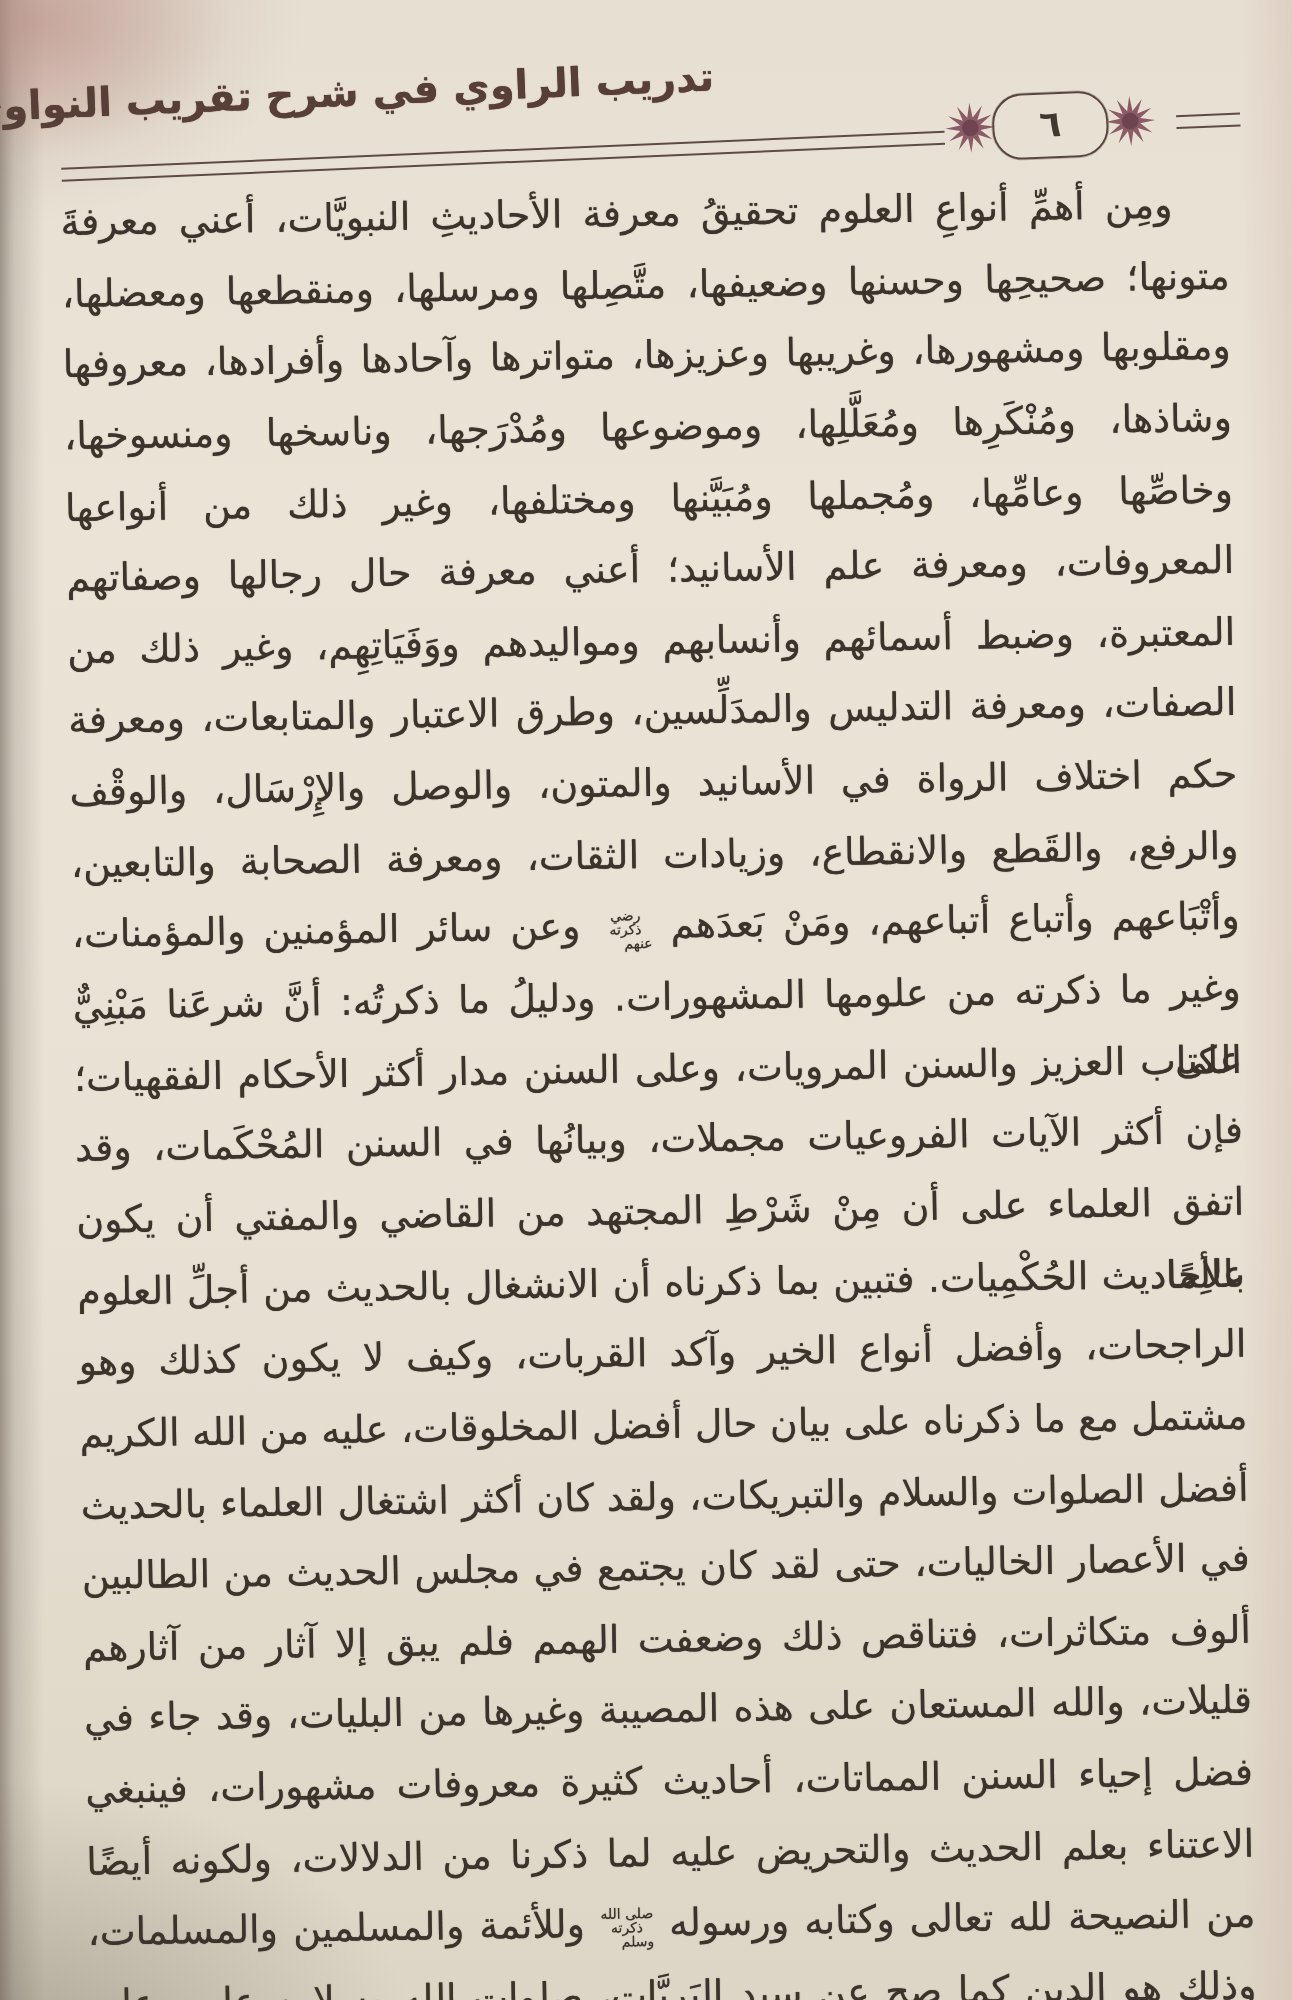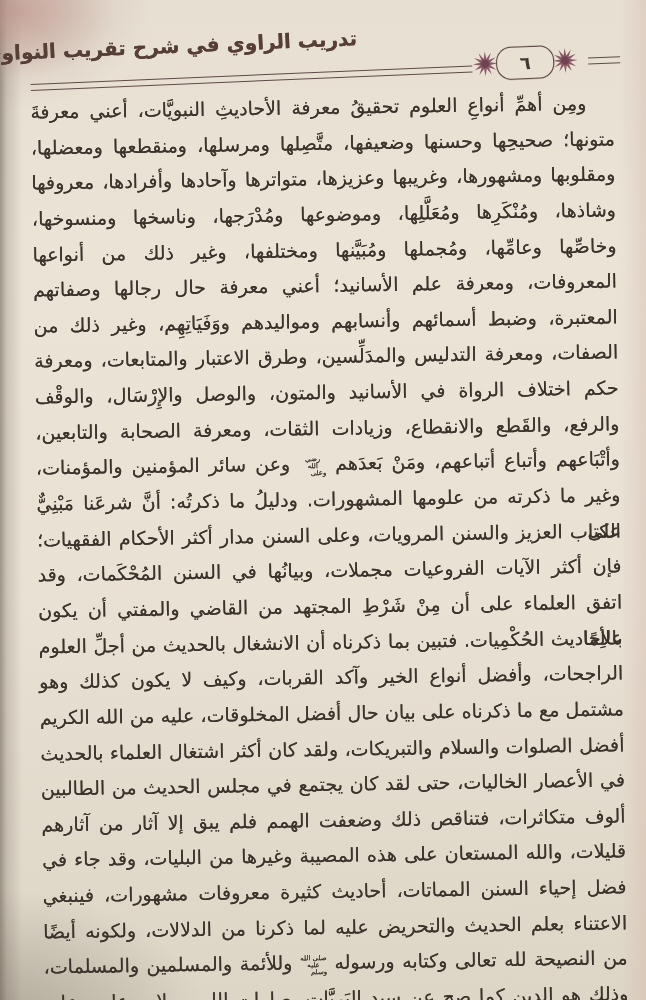--- a/index.html
+++ b/index.html
@@ -98,31 +98,31 @@
       <div class="bline indent">ومِن أهمِّ أنواعِ العلوم تحقيقُ معرفة الأحاديثِ النبويَّات، أعني معرفةَ</div>
       <div class="bline">متونها؛ صحيحِها وحسنها وضعيفها، متَّصِلها ومرسلها، ومنقطعها ومعضلها،</div>
       <div class="bline">ومقلوبها ومشهورها، وغريبها وعزيزها، متواترها وآحادها وأفرادها، معروفها</div>
       <div class="bline">وشاذها، ومُنْكَرِها ومُعَلَّلِها، وموضوعها ومُدْرَجها، وناسخها ومنسوخها،</div>
       <div class="bline">وخاصِّها وعامِّها، ومُجملها ومُبَيَّنها ومختلفها، وغير ذلك من أنواعها</div>
       <div class="bline">المعروفات، ومعرفة علم الأسانيد؛ أعني معرفة حال رجالها وصفاتهم</div>
       <div class="bline">المعتبرة، وضبط أسمائهم وأنسابهم ومواليدهم ووَفَيَاتِهِم، وغير ذلك من</div>
       <div class="bline">الصفات، ومعرفة التدليس والمدَلِّسين، وطرق الاعتبار والمتابعات، ومعرفة</div>
       <div class="bline">حكم اختلاف الرواة في الأسانيد والمتون، والوصل والإِرْسَال، والوقْف</div>
       <div class="bline">والرفع، والقَطع والانقطاع، وزيادات الثقات، ومعرفة الصحابة والتابعين،</div>
-      <div class="bline">وأتْبَاعهم وأتباع أتباعهم، ومَنْ بَعدَهم <span class="honorific">رضي الله وعلى</span> وعن سائر المؤمنين والمؤمنات،</div>
+      <div class="bline">وأتْبَاعهم وأتباع أتباعهم، ومَنْ بَعدَهم <span class="honorific">رضي ذكرته عنهم</span> وعن سائر المؤمنين والمؤمنات،</div>
       <div class="bline">وغير ما ذكرته من علومها المشهورات. ودليلُ ما ذكرتُه: أنَّ شرعَنا مَبْنِيٌّ على</div>
       <div class="bline">الكتاب العزيز والسنن المرويات، وعلى السنن مدار أكثر الأحكام الفقهيات؛</div>
       <div class="bline">فإن أكثر الآيات الفروعيات مجملات، وبيانُها في السنن المُحْكَمات، وقد</div>
       <div class="bline">اتفق العلماء على أن مِنْ شَرْطِ المجتهد من القاضي والمفتي أن يكون عالِمًا</div>
       <div class="bline">بالأحاديث الحُكْمِيات. فتبين بما ذكرناه أن الانشغال بالحديث من أجلِّ العلوم</div>
       <div class="bline">الراجحات، وأفضل أنواع الخير وآكد القربات، وكيف لا يكون كذلك وهو</div>
       <div class="bline">مشتمل مع ما ذكرناه على بيان حال أفضل المخلوقات، عليه من الله الكريم</div>
       <div class="bline">أفضل الصلوات والسلام والتبريكات، ولقد كان أكثر اشتغال العلماء بالحديث</div>
       <div class="bline">في الأعصار الخاليات، حتى لقد كان يجتمع في مجلس الحديث من الطالبين</div>
       <div class="bline">ألوف متكاثرات، فتناقص ذلك وضعفت الهمم فلم يبق إلا آثار من آثارهم</div>
       <div class="bline">قليلات، والله المستعان على هذه المصيبة وغيرها من البليات، وقد جاء في</div>
       <div class="bline">فضل إحياء السنن المماتات، أحاديث كثيرة معروفات مشهورات، فينبغي</div>
       <div class="bline">الاعتناء بعلم الحديث والتحريض عليه لما ذكرنا من الدلالات، ولكونه أيضًا</div>
-      <div class="bline">من النصيحة لله تعالى وكتابه ورسوله <span class="honorific">صلى الله عليه وسلم</span> وللأئمة والمسلمين والمسلمات،</div>
+      <div class="bline">من النصيحة لله تعالى وكتابه ورسوله <span class="honorific">صلى الله ذكرته وسلم</span> وللأئمة والمسلمين والمسلمات،</div>
       <div class="bline">وذلك هو الدين كما صح عن سيد البَرِيَّات، صلوات الله وسلامه عليه وعلى</div>
     </div>
 
 </div>
 
 </body></html>

